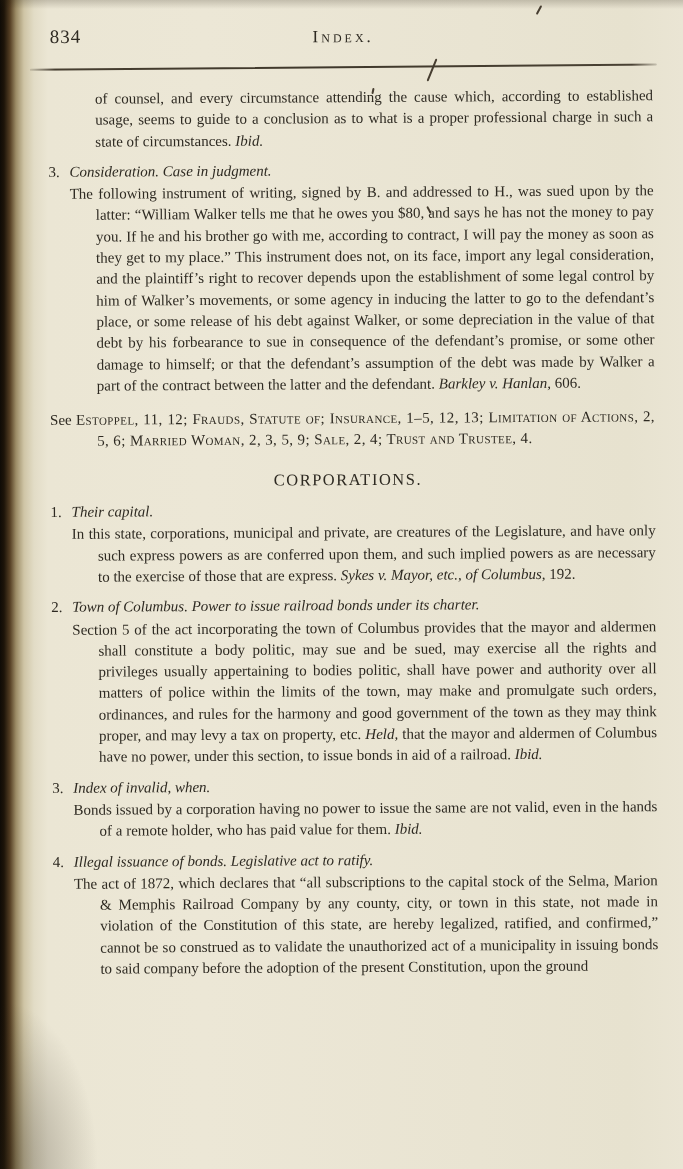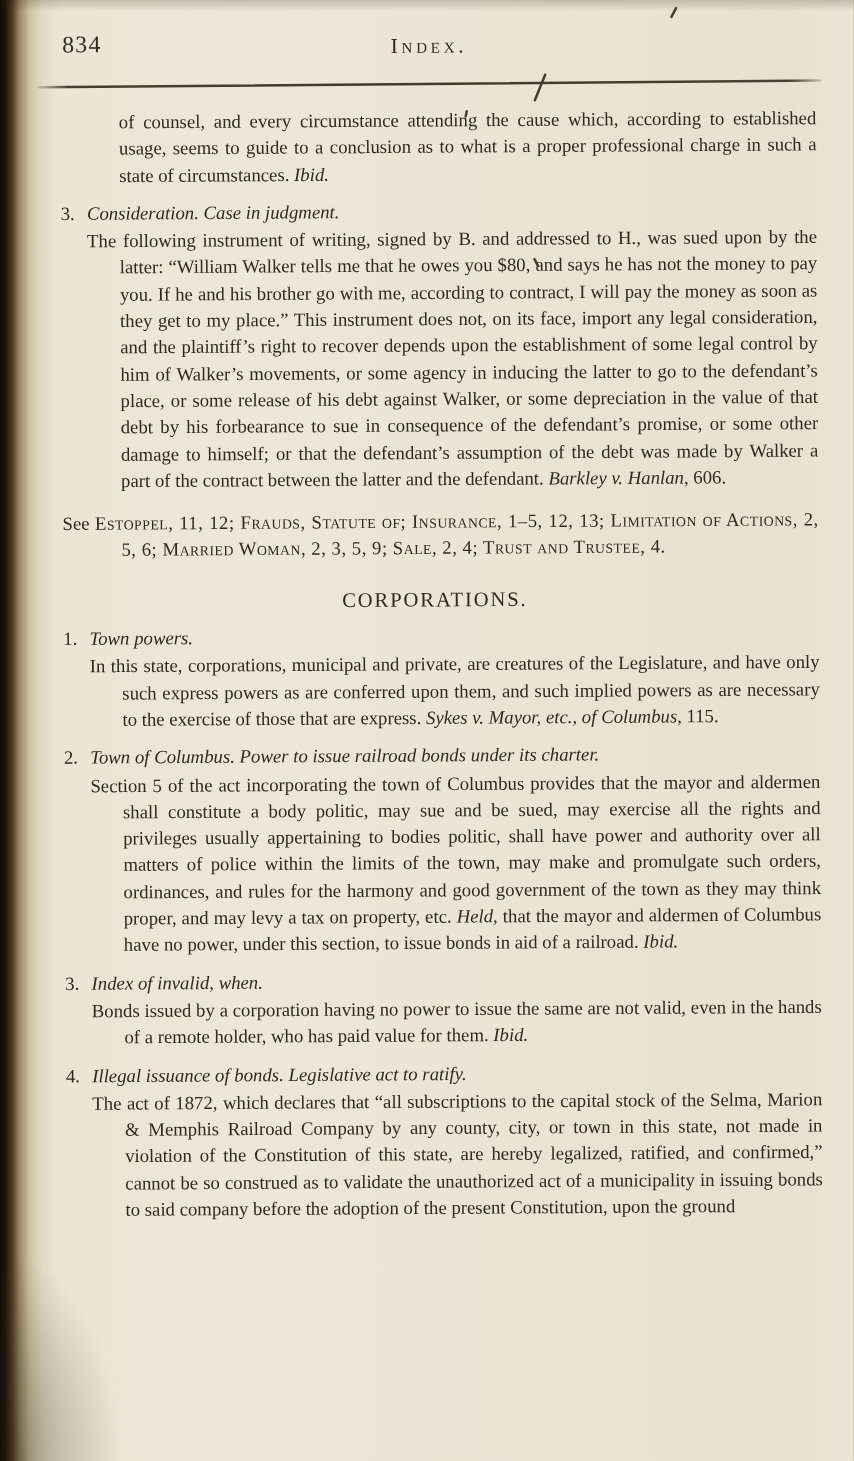--- a/index.html
+++ b/index.html
@@ -59,22 +59,22 @@
 
       <p class="runover"><span>of counsel, and every circumstance attending the cause which, according to established usage, seems to guide to a conclusion as to what is a proper professional charge in such a state of circumstances.</span> <span class="it">Ibid.</span></p>
 
       <p class="entry-head"><span class="num">3.</span><span class="it">Consideration.  Case in judgment.</span></p>
       <p class="hang"><span>The following instrument of writing, signed by B. and addressed to H., was sued upon by the latter: “William Walker tells me that he owes you $80, and says he has not the money to pay you.  If he and his brother go with me, according to contract, I will pay the money as soon as they get to my place.”  This instrument does not, on its face, import any legal consideration, and the plaintiff’s right to recover depends upon the establishment of some legal control by him of Walker’s movements, or some agency in inducing the latter to go to the defendant’s place, or some release of his debt against Walker, or some depreciation in the value of that debt by his forbearance to sue in consequence of the defendant’s promise, or some other damage to himself; or that the defendant’s assumption of the debt was made by Walker a part of the contract between the latter and the defendant.</span> <span class="it">Barkley v. Hanlan,</span> <span>606.</span></p>
 
       <p class="seepara"><span>See</span> <span class="sc">Estoppel, 11, 12; Frauds, Statute of; Insurance, 1–5, 12, 13; Limitation of Actions, 2, 5, 6; Married Woman, 2, 3, 5, 9; Sale, 2, 4; Trust and Trustee, 4.</span></p>
 
       <h2 class="sechead">CORPORATIONS.</h2>
 
-      <p class="entry-head"><span class="num">1.</span><span class="it">Town powers.</span></p>
-      <p class="hang"><span>In this state, corporations, municipal and private, are creatures of the Legislature, and have only such express powers as are conferred upon them, and such implied powers as are necessary to the exercise of those that are express.</span> <span class="it">Sykes v. Mayor, etc., of Columbus,</span> <span>115.</span></p>
+      <p class="entry-head"><span class="num">1.</span><span class="it">Their capital.</span></p>
+      <p class="hang"><span>In this state, corporations, municipal and private, are creatures of the Legislature, and have only such express powers as are conferred upon them, and such implied powers as are necessary to the exercise of those that are express.</span> <span class="it">Sykes v. Mayor, etc., of Columbus,</span> <span>192.</span></p>
 
       <p class="entry-head"><span class="num">2.</span><span class="it">Town of Columbus.  Power to issue railroad bonds under its charter.</span></p>
       <p class="hang"><span>Section 5 of the act incorporating the town of Columbus provides that the mayor and aldermen shall constitute a body politic, may sue and be sued, may exercise all the rights and privileges usually appertaining to bodies politic, shall have power and authority over all matters of police within the limits of the town, may make and promulgate such orders, ordinances, and rules for the harmony and good government of the town as they may think proper, and may levy a tax on property, etc.</span> <span class="it">Held,</span> <span>that the mayor and aldermen of Columbus have no power, under this section, to issue bonds in aid of a railroad.</span> <span class="it">Ibid.</span></p>
 
       <p class="entry-head"><span class="num">3.</span><span class="it">Index of invalid, when.</span></p>
       <p class="hang"><span>Bonds issued by a corporation having no power to issue the same are not valid, even in the hands of a remote holder, who has paid value for them.</span> <span class="it">Ibid.</span></p>
 
       <p class="entry-head"><span class="num">4.</span><span class="it">Illegal issuance of bonds.  Legislative act to ratify.</span></p>
       <p class="hang"><span>The act of 1872, which declares that “all subscriptions to the capital stock of the Selma, Marion &amp; Memphis Railroad Company by any county, city, or town in this state, not made in violation of the Constitution of this state, are hereby legalized, ratified, and confirmed,” cannot be so construed as to validate the unauthorized act of a municipality in issuing bonds to said company before the adoption of the present Constitution, upon the ground</span></p>
 

